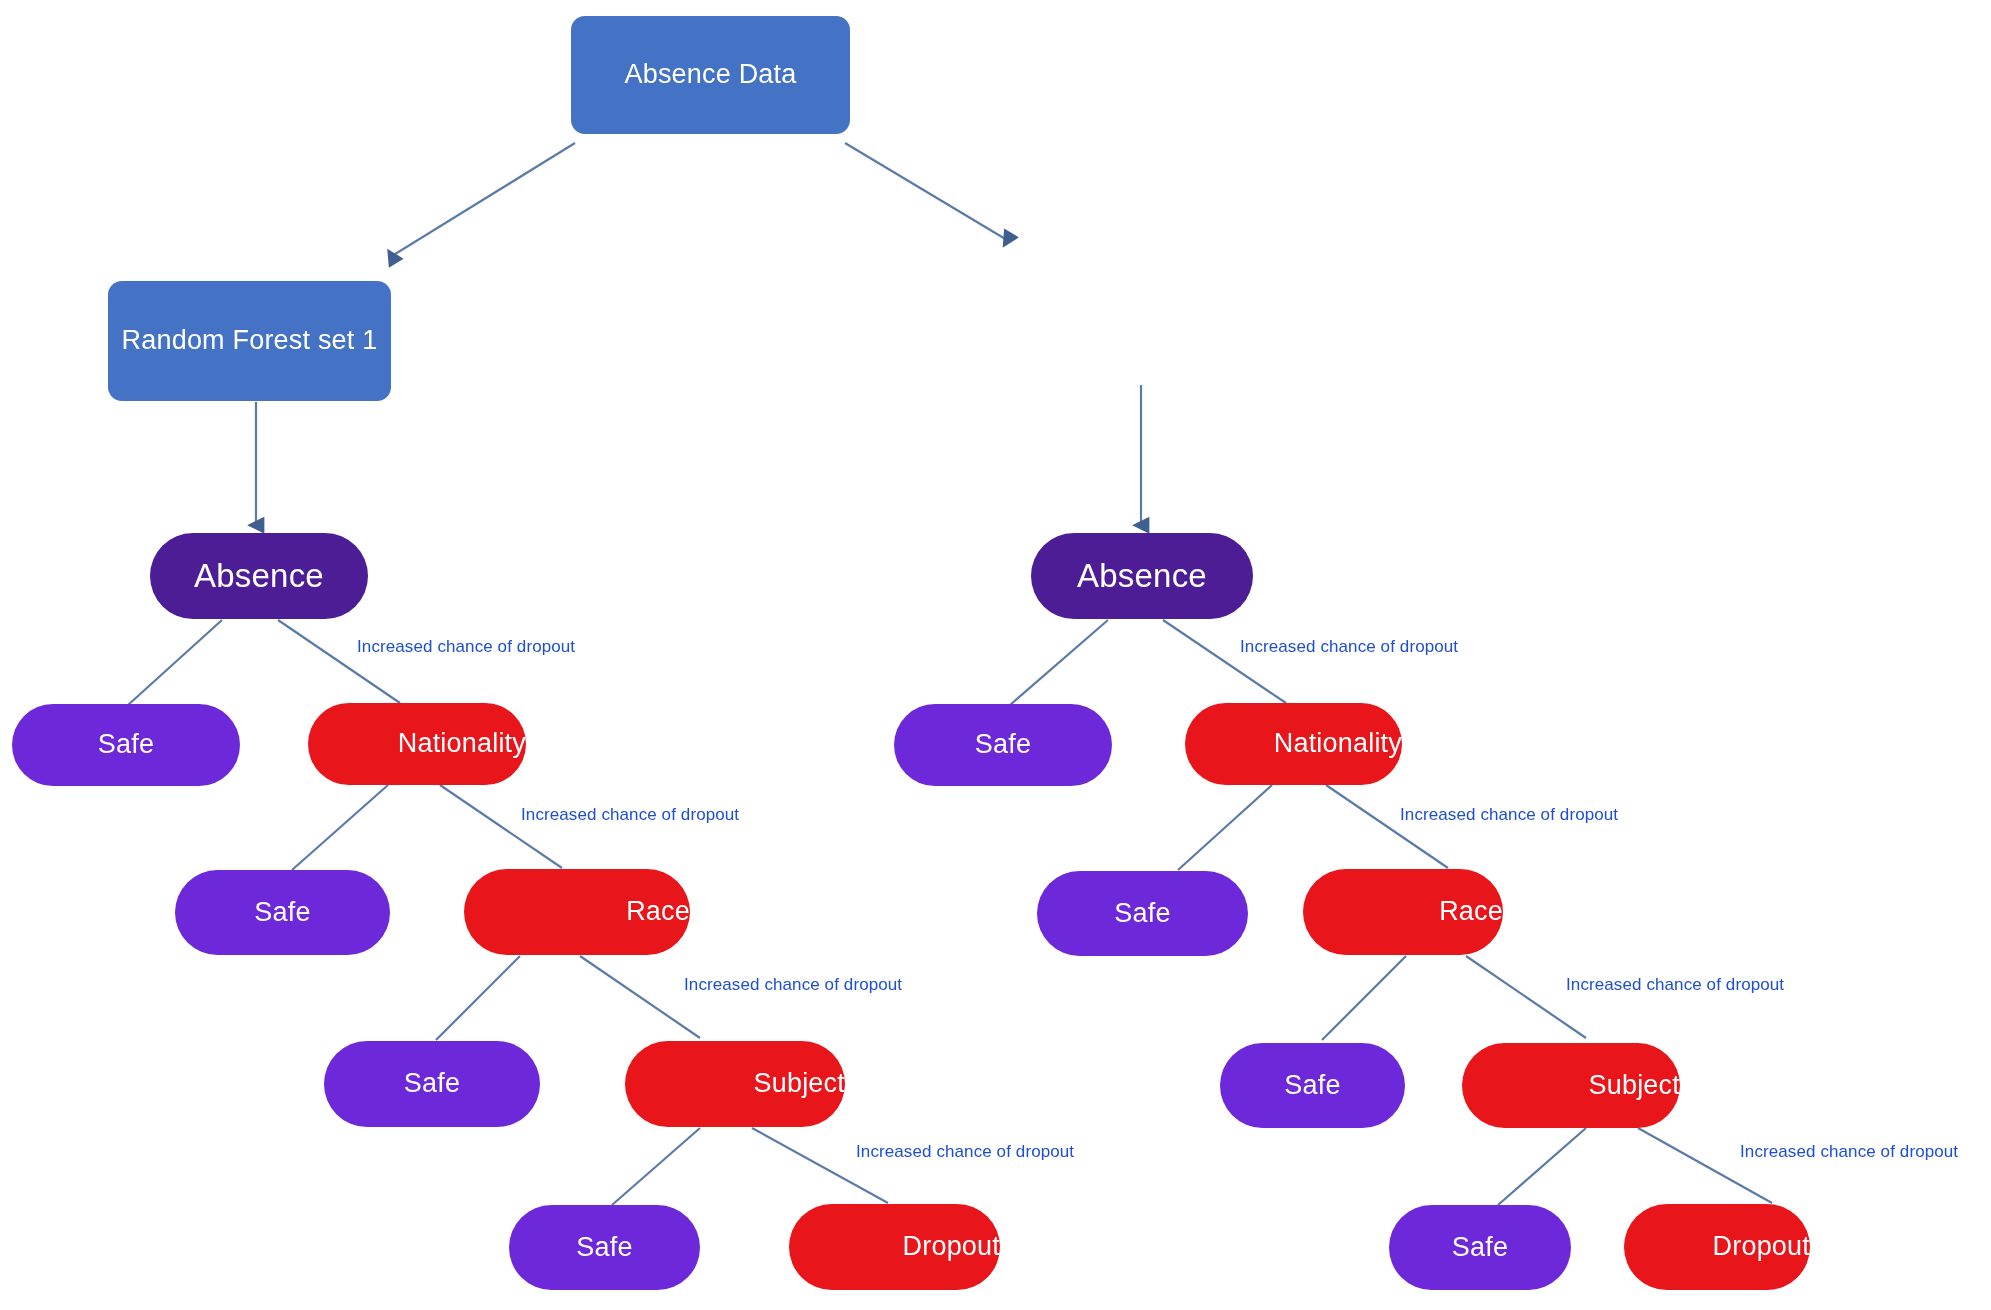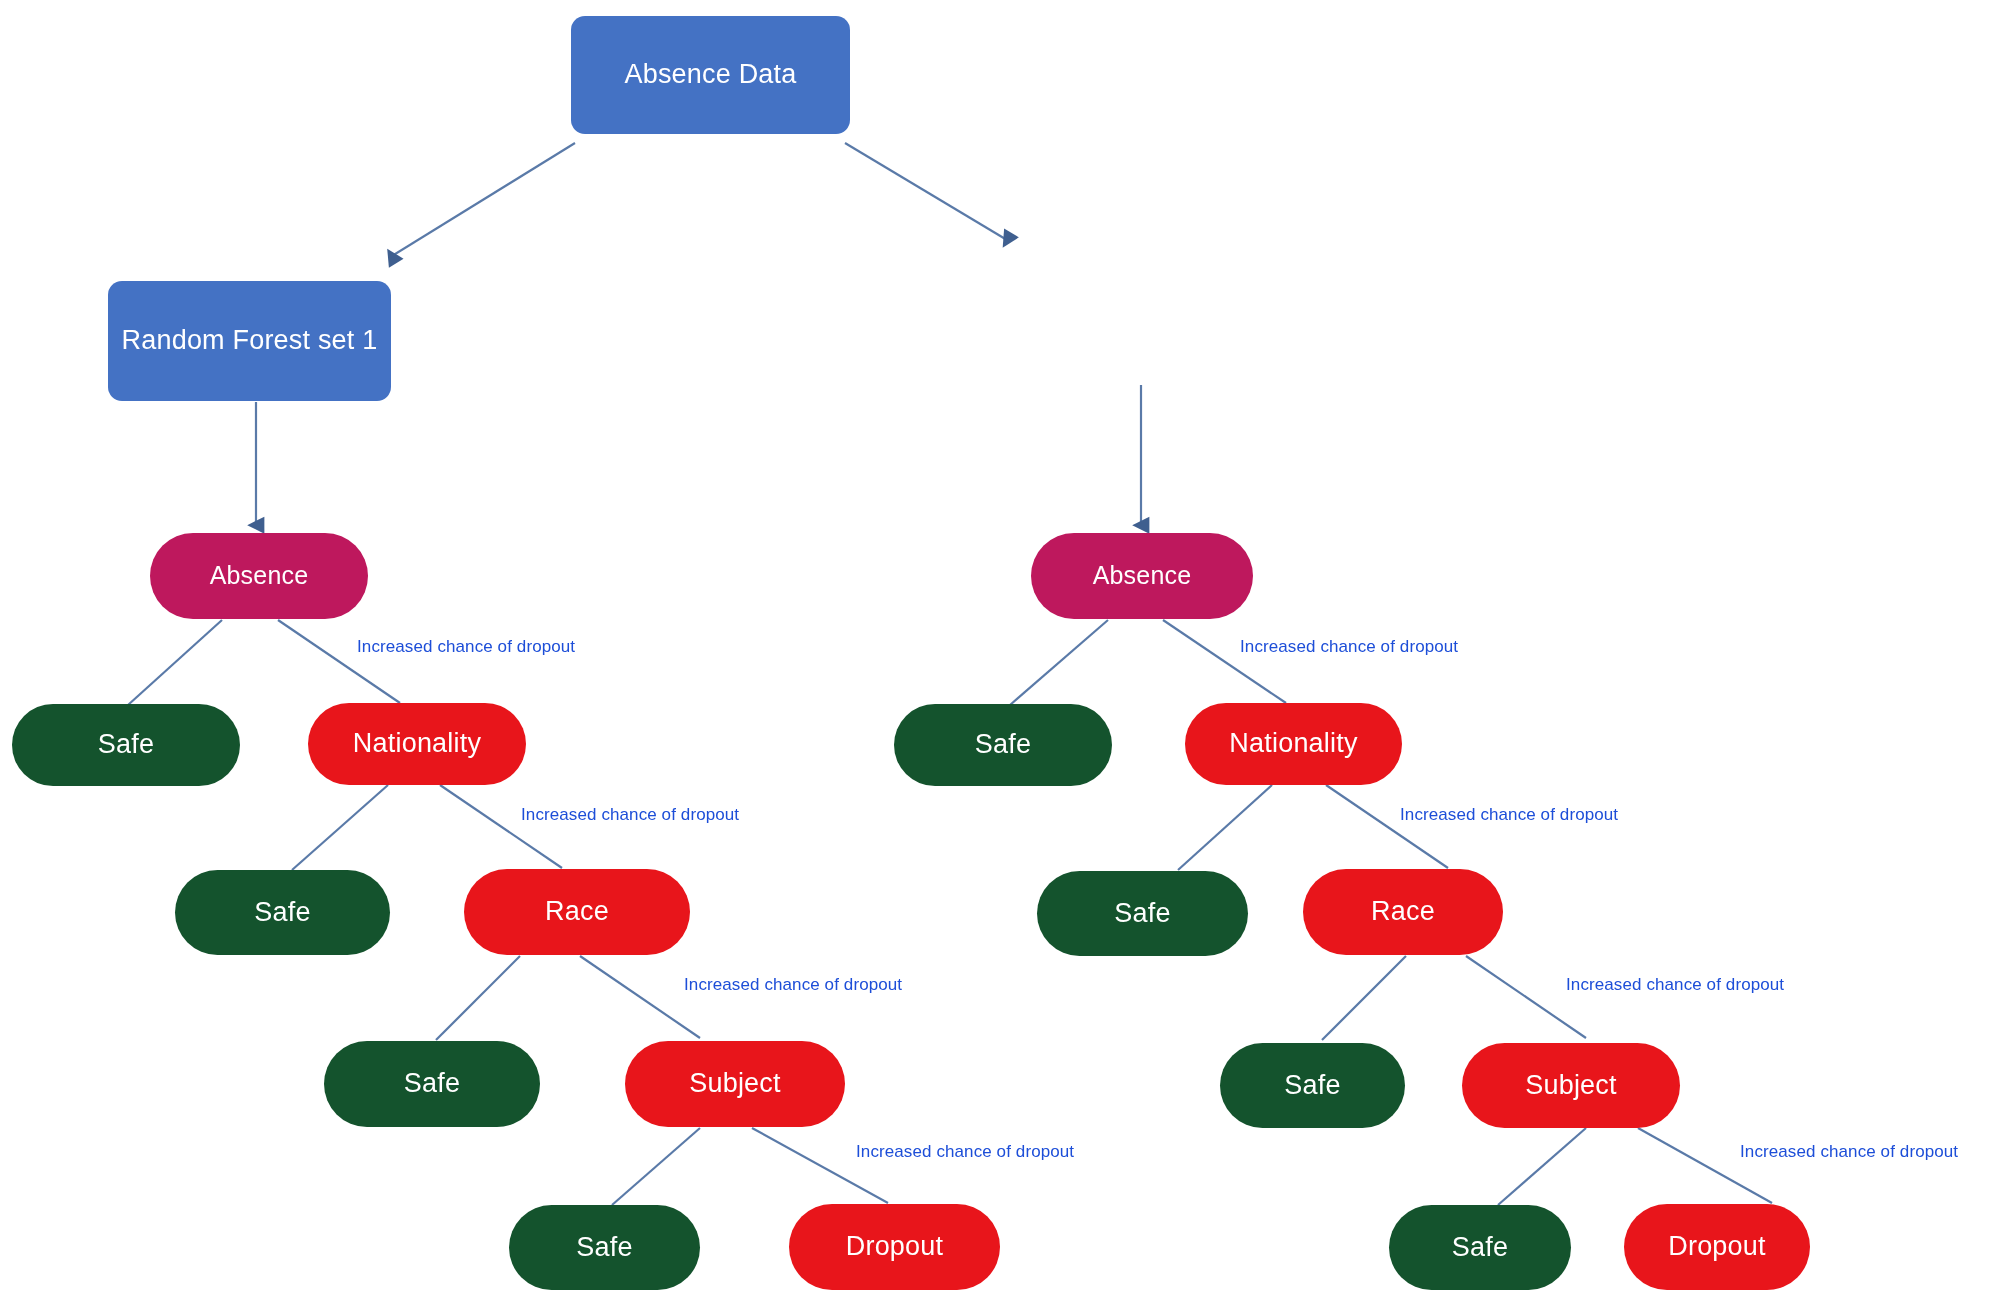--- a/index.html
+++ b/index.html
@@ -37,36 +37,37 @@
     line-height: 1.1;
     white-space: nowrap;
     letter-spacing: 0.2px;
   }
   .node-blue-rect {
     background: #4472c4;
     border-radius: 14px;
     font-size: 27px;
   }
   .node-blue-pill {
-    background: #be185d;
+    background: #4c1d95;
     border-radius: 999px;
-    font-size: 25px;
+    font-size: 33px;
   }
   .node-green {
     background: #00a churches;
   }
   .node-green {
-    background: #14532d;
+    background: #6d28d9;
     border-radius: 999px;
     font-size: 27px;
   }
   .node-red {
     background: #e8151b;
     border-radius: 999px;
     font-size: 27px;
+    justify-content: flex-end;
   }
   .edge-label {
     position: absolute;
     color: #1d4ed8;
     font-size: 17px;
     white-space: nowrap;
     letter-spacing: 0.1px;
   }
 </style>
 </head>

